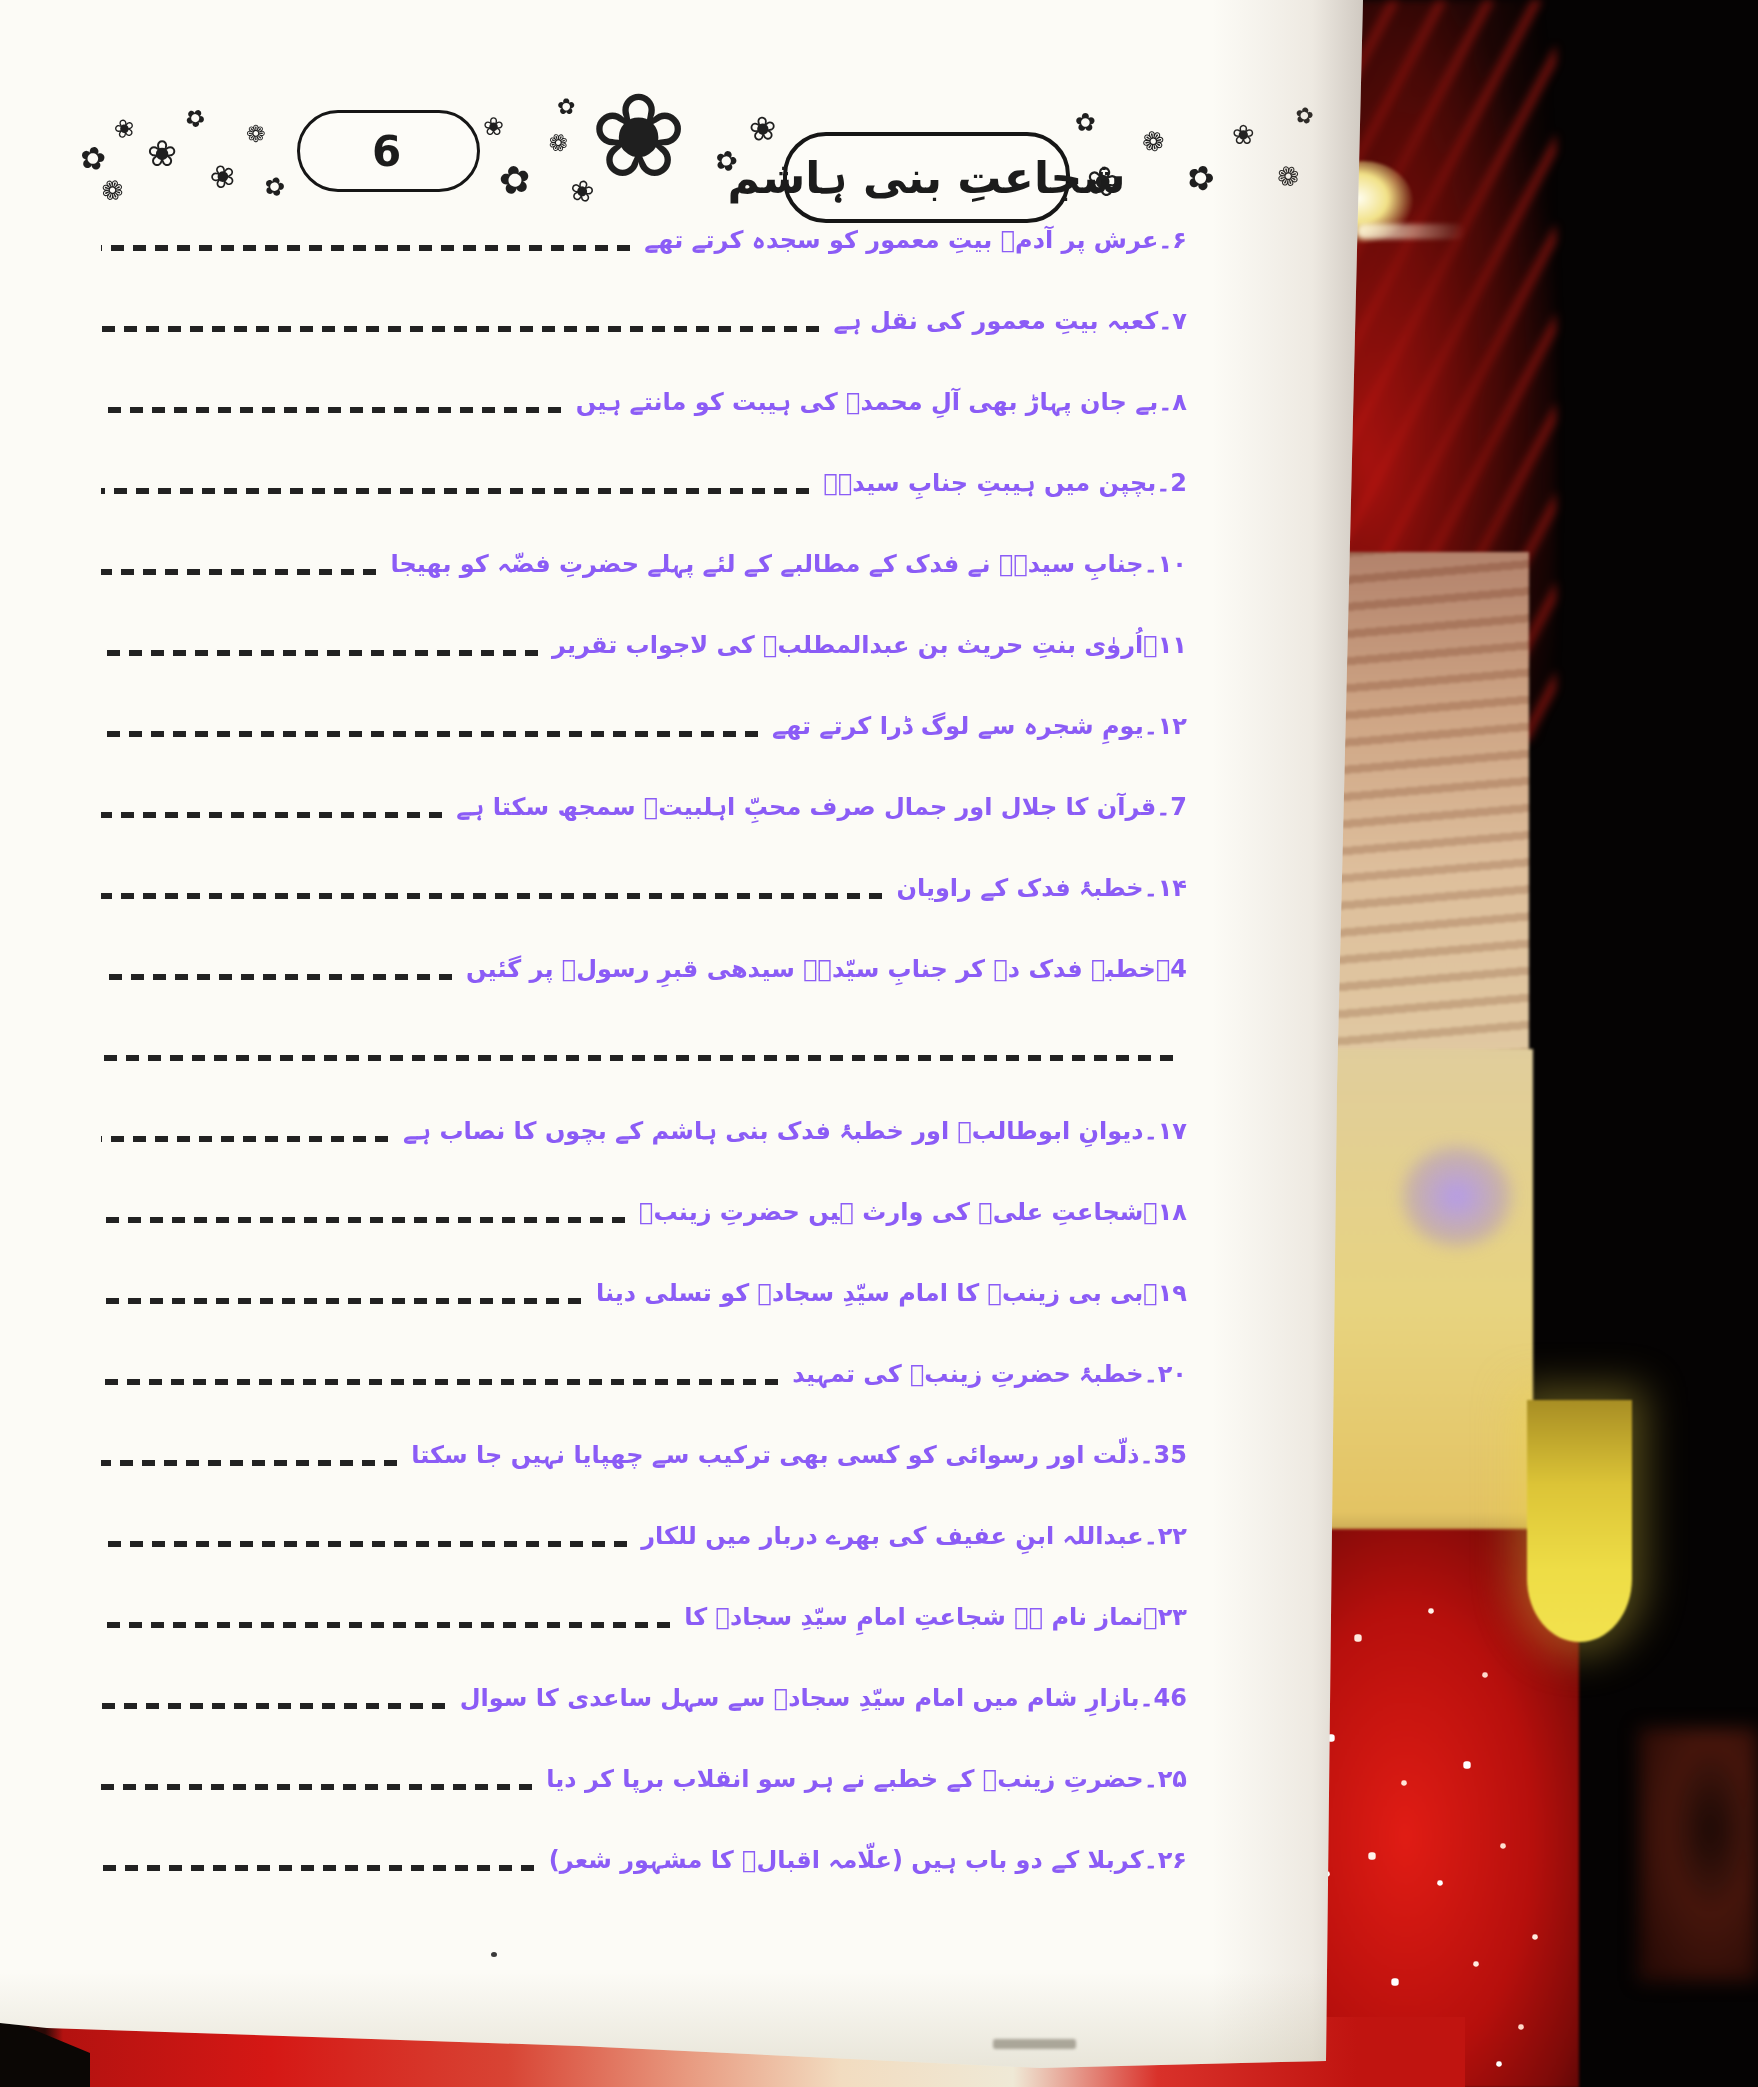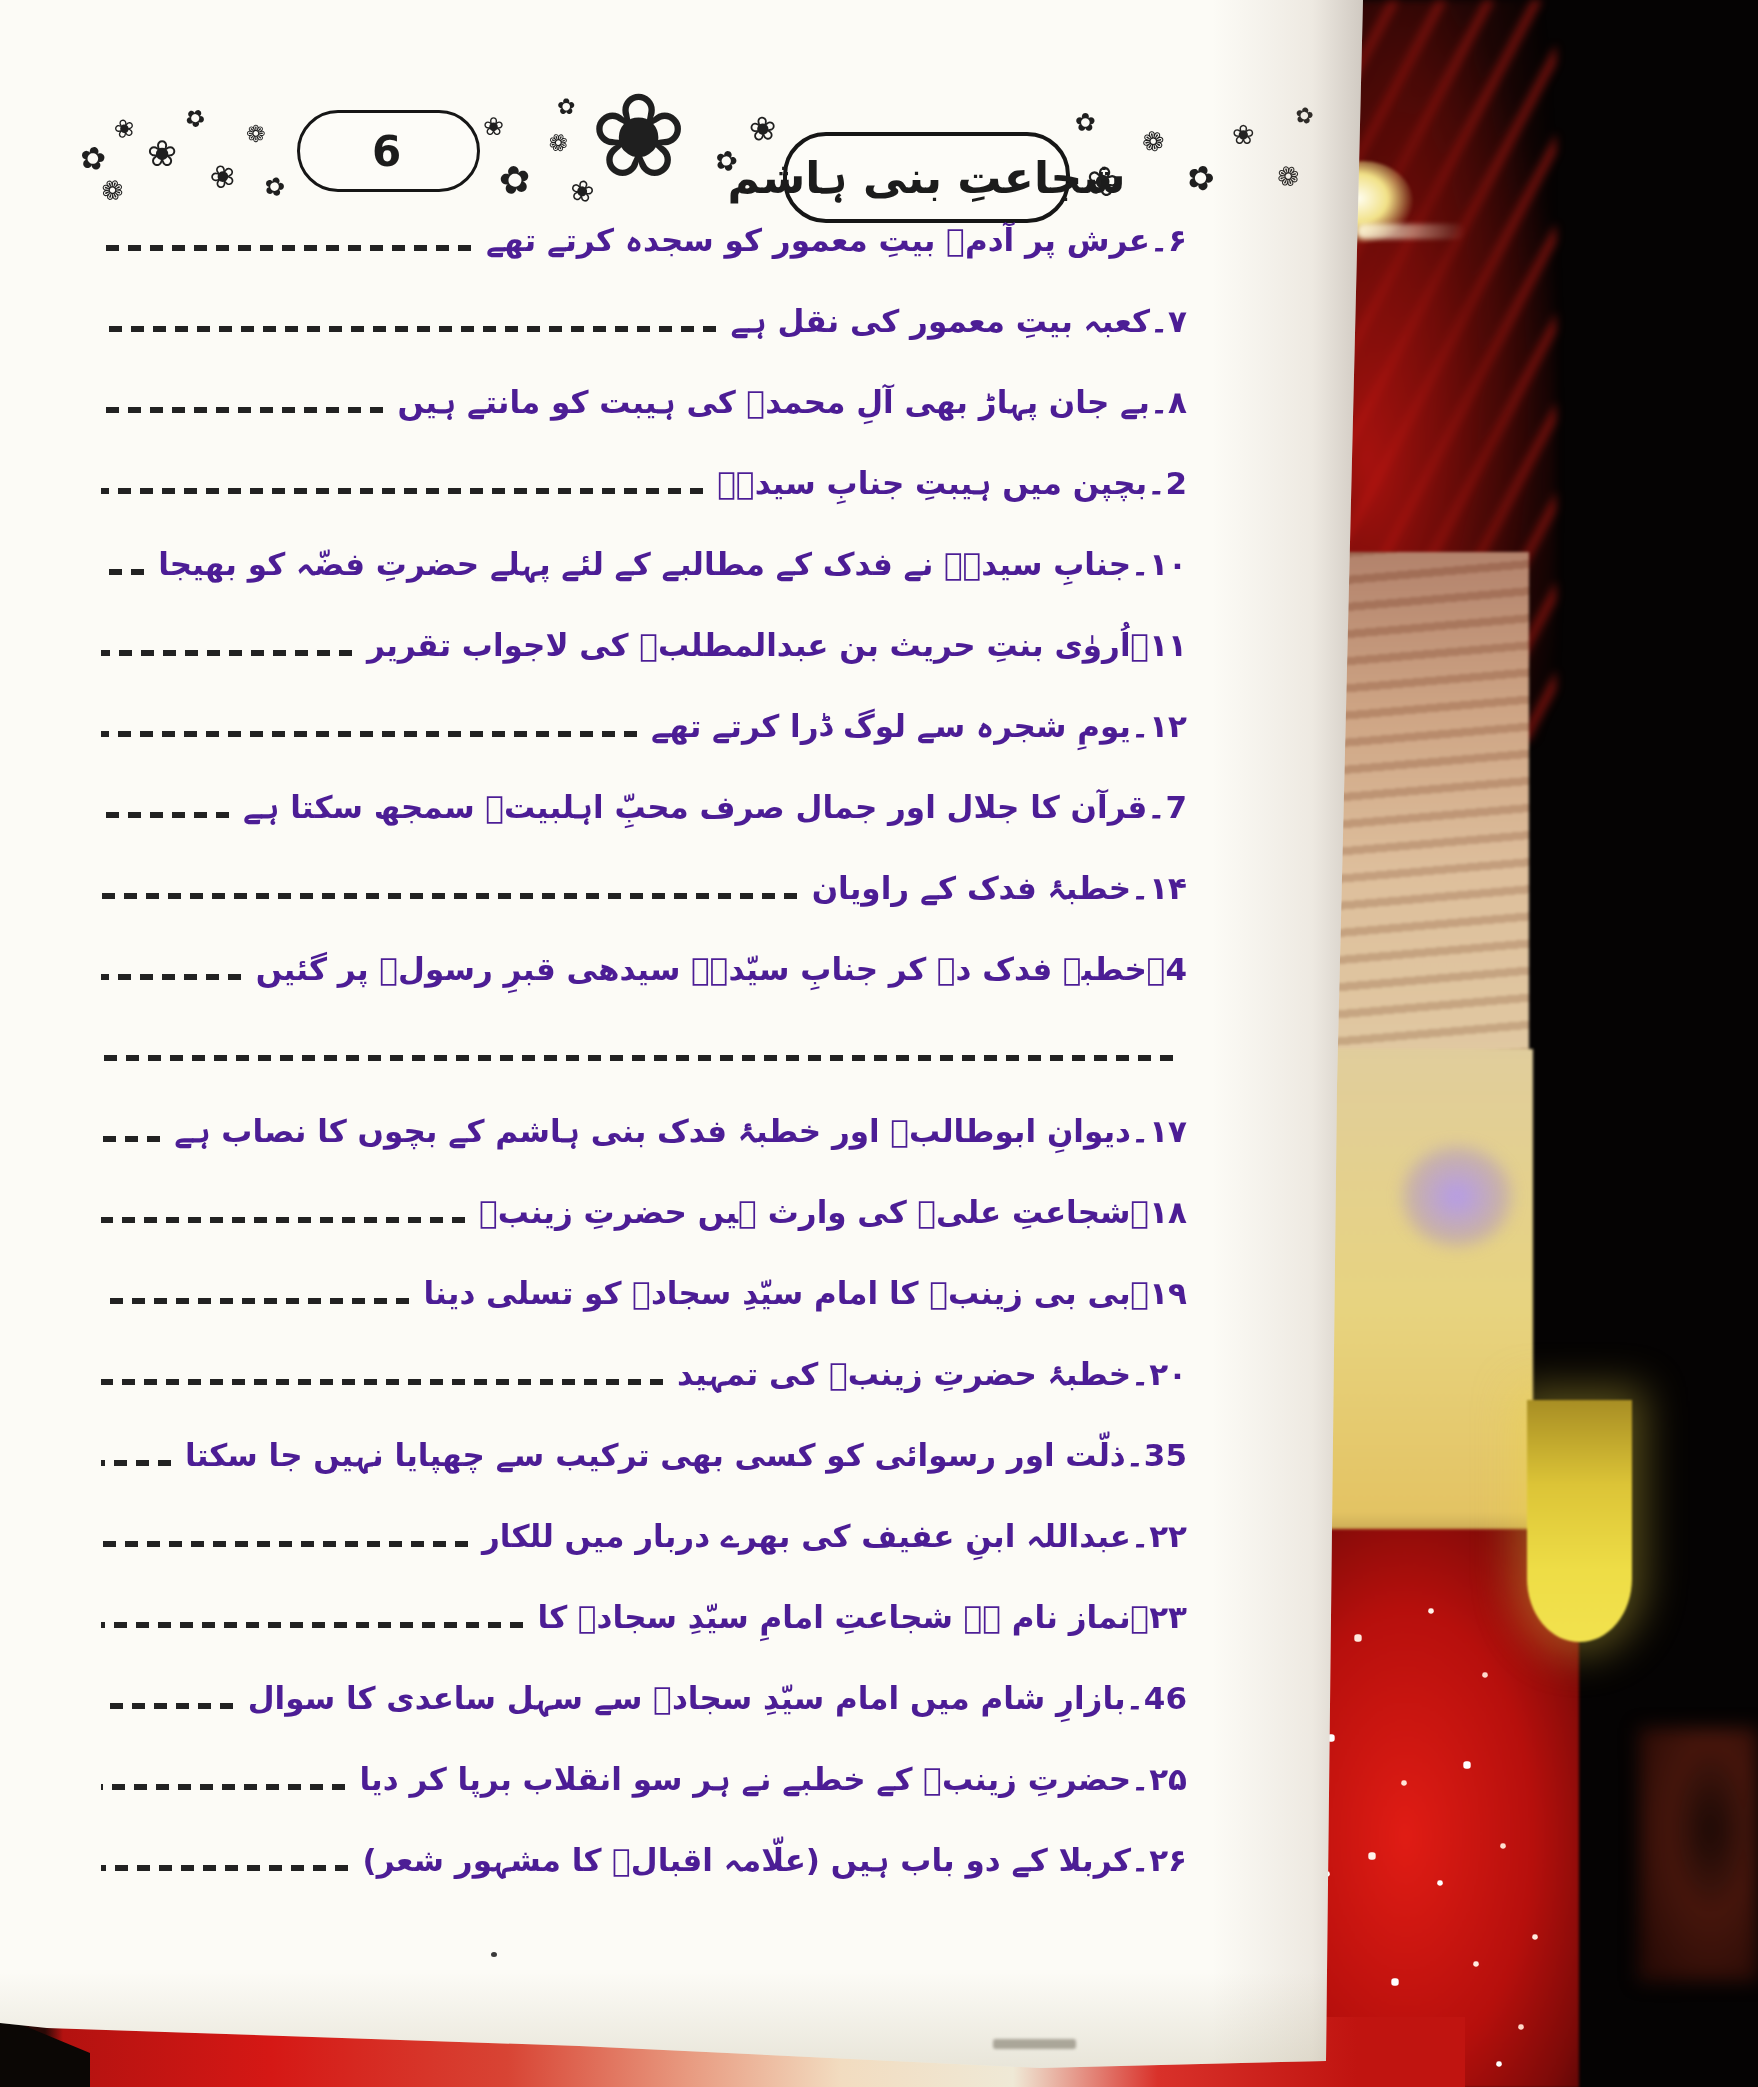--- a/index.html
+++ b/index.html
@@ -91,21 +91,21 @@
   
   .flower{position:absolute;color:#1f1f1f;line-height:1;user-select:none;}
   .hbox{position:absolute;background:#fdfcf8;border:3.6px solid #161616;display:flex;align-items:center;justify-content:center;}
   .num-box{left:297px;top:110px;width:177px;height:76px;border-radius:42px;}
   .num-box span{font-size:42px;font-weight:bold;letter-spacing:3.6px;}
   .title-box{left:783px;top:132px;width:279px;height:83px;border-radius:43px;border-width:4.5px;}
   .title-box span{font-size:44px;font-weight:bold;white-space:nowrap;}
   
   .toc{position:absolute;left:101px;top:201px;width:1086px;}
   .row{display:flex;align-items:center;height:81px;direction:rtl;}
-  .row .t{white-space:nowrap;font-size:31px;font-weight:bold;color:#4c1d95;transform:translateY(-1.8px);}
+  .row .t{white-space:nowrap;font-size:24px;font-weight:bold;color:#8b5cf6;transform:translateY(-1.8px);}
   .row .leader{
     flex:1;min-width:23.5px;height:5.4px;margin:12.7px 14.5px 0 0;
     background:repeating-linear-gradient(to left, #222 0 12.7px, transparent 12.7px 22px);
   }
 </style>
 </head>
 <body>
 
 <div class="stage">
 

